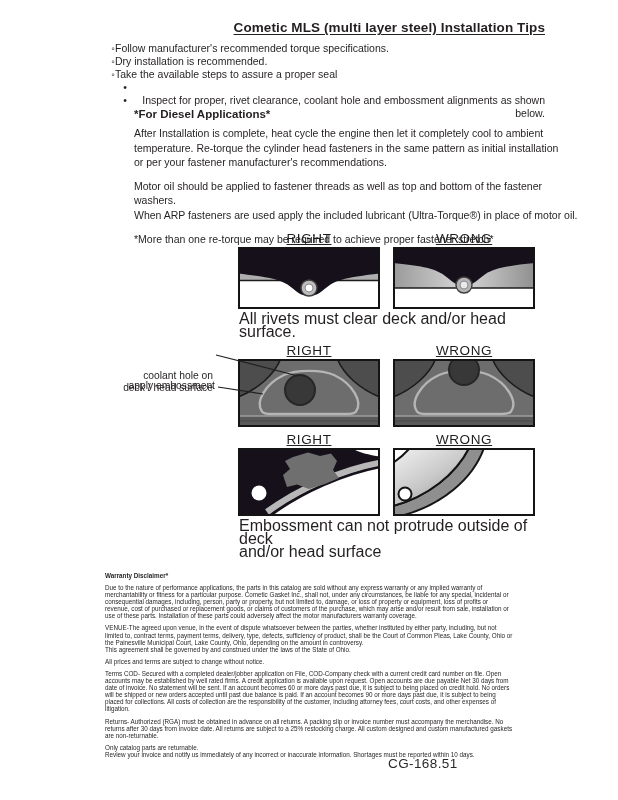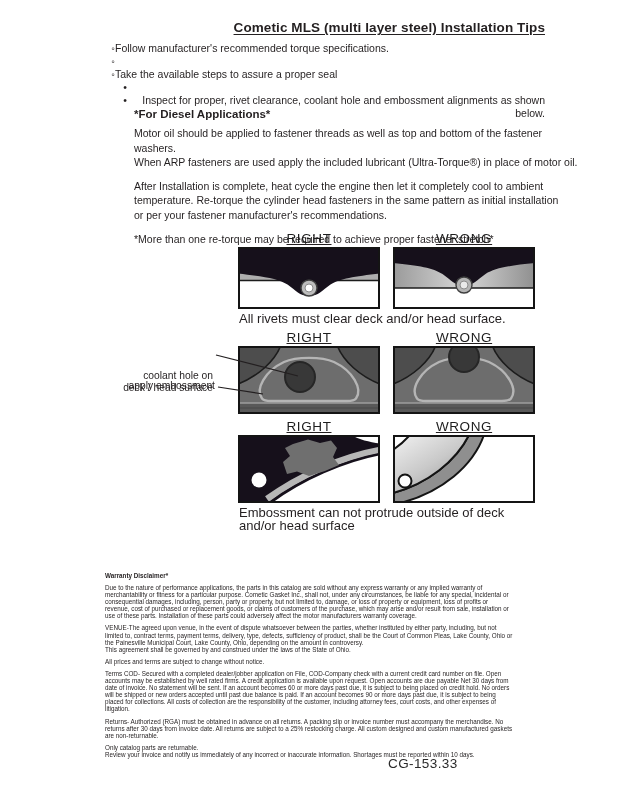--- a/index.html
+++ b/index.html
@@ -30,21 +30,21 @@
   
   .diagrams{left:238px;top:231px;width:300px;}
   .dg-row{margin-bottom:5px;}
   .dg-labels{display:flex;gap:13px;height:16px;text-decoration:underline;}
   .dg-labels span{
     flex:none;width:142px;text-align:center;font-size:13.5px;
     letter-spacing:.6px;color:#1d1d1d;line-height:15px;
   }
   .dg-boxes{display:flex;gap:13px;}
   .dg-boxes svg{flex:none;display:block;}
-  .dg-caption{margin:3px 0 0 1px;font-size:13px;line-height:13px;color:#231f20;}
+  .dg-caption{margin:3px 0 0 1px;font-size:16px;line-height:13px;color:#231f20;}
 
   
   .callout{font-size:10.3px;line-height:11.5px;text-align:right;color:#231f20;}
   .callout.c1{left:85px;top:341px;width:128px;}
   .callout.c2{left:85px;top:380px;width:130px;}
   .pointer-overlay{left:208px;top:343px;pointer-events:none;overflow:visible;}
 
   
   .legal{left:105px;top:572px;width:408px;}
   .legal h3{margin:0 0 5px 0;font-size:6.3px;font-weight:bold;}
@@ -57,41 +57,42 @@
 <body>
 
 <div class="abs tips">
   <h1 class="doc-title">Cometic MLS (multi layer steel) Installation Tips</h1>
   <div class="bullet l1">
     <span class="marker">◦</span>
     <span>Follow manufacturer's recommended torque specifications.</span>
   </div>
   <div class="bullet l1">
     <span class="marker">◦</span>
+    <span>Dry installation is recommended.</span>
   </div>
   <div class="bullet l1">
     <span class="marker">◦</span>
     <span>Take the available steps to assure a proper seal</span>
   </div>
   <div class="bullet l2">
     <span class="marker">•</span>
   </div>
   <div class="bullet l2">
     <span class="marker">•</span>
     <span>Inspect for proper, rivet clearance, coolant hole and embossment alignments as shown below.</span>
   </div>
 </div>
 
 <div class="abs diesel">
   <h2>*For Diesel Applications*</h2>
-  <p class="pre">Motor oil should be applied to fastener threads as well as top and bottom of the fastener washers.
-When ARP fasteners are used apply the included lubricant (Ultra-Torque®) in place of motor oil.</p>
   <p class="pre">After Installation is complete, heat cycle the engine then let it completely cool to ambient
 temperature. Re-torque the cylinder head fasteners in the same pattern as initial installation
 or per your fastener manufacturer's recommendations.</p>
+  <p class="pre">Motor oil should be applied to fastener threads as well as top and bottom of the fastener washers.
+When ARP fasteners are used apply the included lubricant (Ultra-Torque®) in place of motor oil.</p>
   <p class="pre">*More than one re-torque may be required to achieve proper fastener stretch*</p>
 </div>
 
 <div class="abs diagrams">
 
   <div class="dg-row">
     <div class="dg-labels">
       <span>RIGHT</span>
       <span>WRONG</span>
     </div>
@@ -204,13 +205,13 @@
   <p class="pre">Due to the nature of performance applications, the parts in this catalog are sold without any express warranty or any implied warranty of merchantability or fitness for a particular purpose.  Cometic Gasket Inc., shall not, under any circumstances, be liable for any special, incidental or consequential damages, including, person, party or property, but not limited to, damage, or loss of property or equipment, loss of profits or revenue, cost of purchased or replacement goods, or claims of customers of the purchase, which may arise and/or result from sale, installation or use of these parts.  Installation of these parts could adversely affect the motor manufacturers warranty coverage.</p>
   <p class="pre">VENUE-The agreed upon venue, in the event of dispute whatsoever between the parties, whether instituted by either party, including, but not limited to, contract terms, payment terms, delivery, type, defects, sufficiency of product, shall be the Court of Common Pleas, Lake County, Ohio or the Painesville Municipal Court, Lake County, Ohio, depending on the amount in controversy.
 This agreement shall be governed by and construed under the laws of the State of Ohio.</p>
   <p class="pre">All prices and terms are subject to change without notice.</p>
   <p class="pre">Terms COD- Secured with a completed dealer/jobber application on File, COD-Company check with a current credit card number on file.  Open accounts may be established by well rated firms.  A credit application is available upon request.  Open accounts are due payable Net 30 days from date of invoice.  No statement will be sent.  If an account becomes 60 or more days past due, it is subject to being placed on credit hold.  No orders will be shipped or new orders accepted until past due balance is paid.  If an account becomes 90 or more days past due, it is subject to being placed for collections.  All costs of collection are the responsibility of the customer, including attorney fees, court costs, and other expenses of litigation.</p>
   <p class="pre">Returns- Authorized (RGA) must be obtained in advance on all returns.  A packing slip or invoice number must accompany the merchandise.  No returns after 30 days from invoice date.  All returns are subject to a 25% restocking charge.  All custom designed and custom manufactured gaskets are non-returnable.</p>
   <p class="pre">Only catalog parts are returnable.
 Review your invoice and notify us immediately of any incorrect or inaccurate information.  Shortages must be reported within 10 days.</p>
 </div>
 
-<div class="abs footer-code">CG-153.33</div>
+<div class="abs footer-code">CG-168.51</div>
 
 </body></html>

